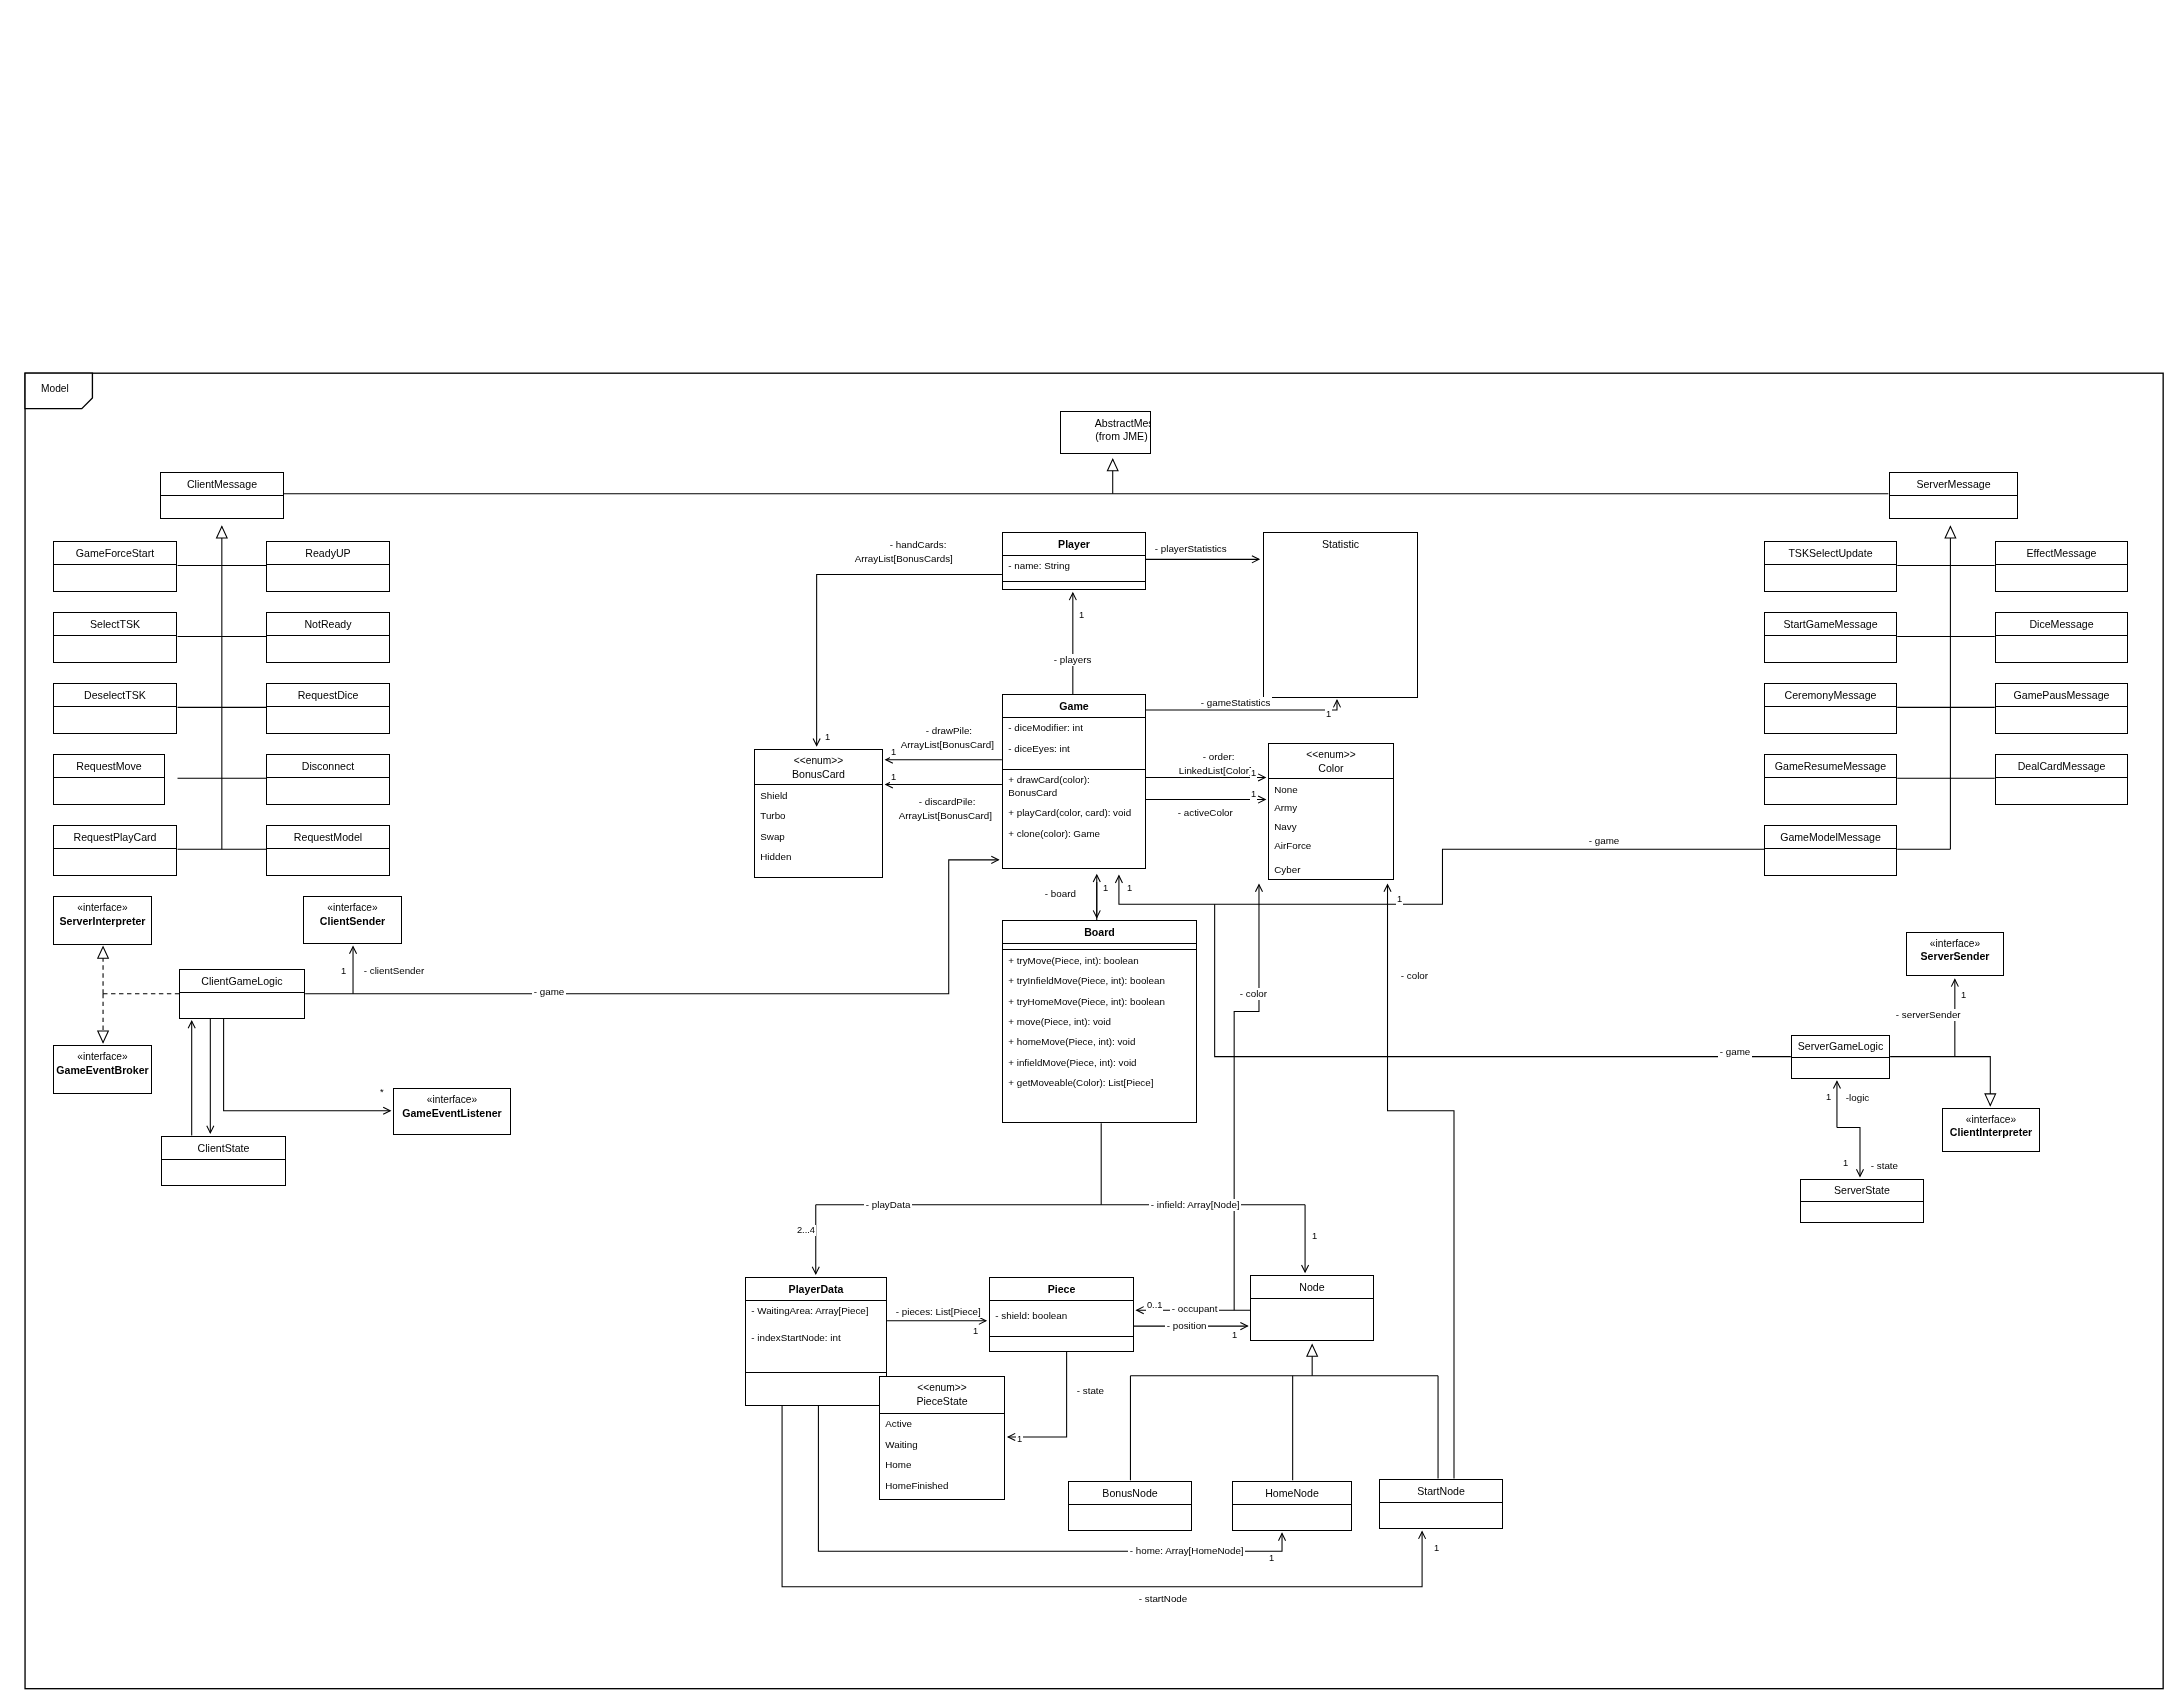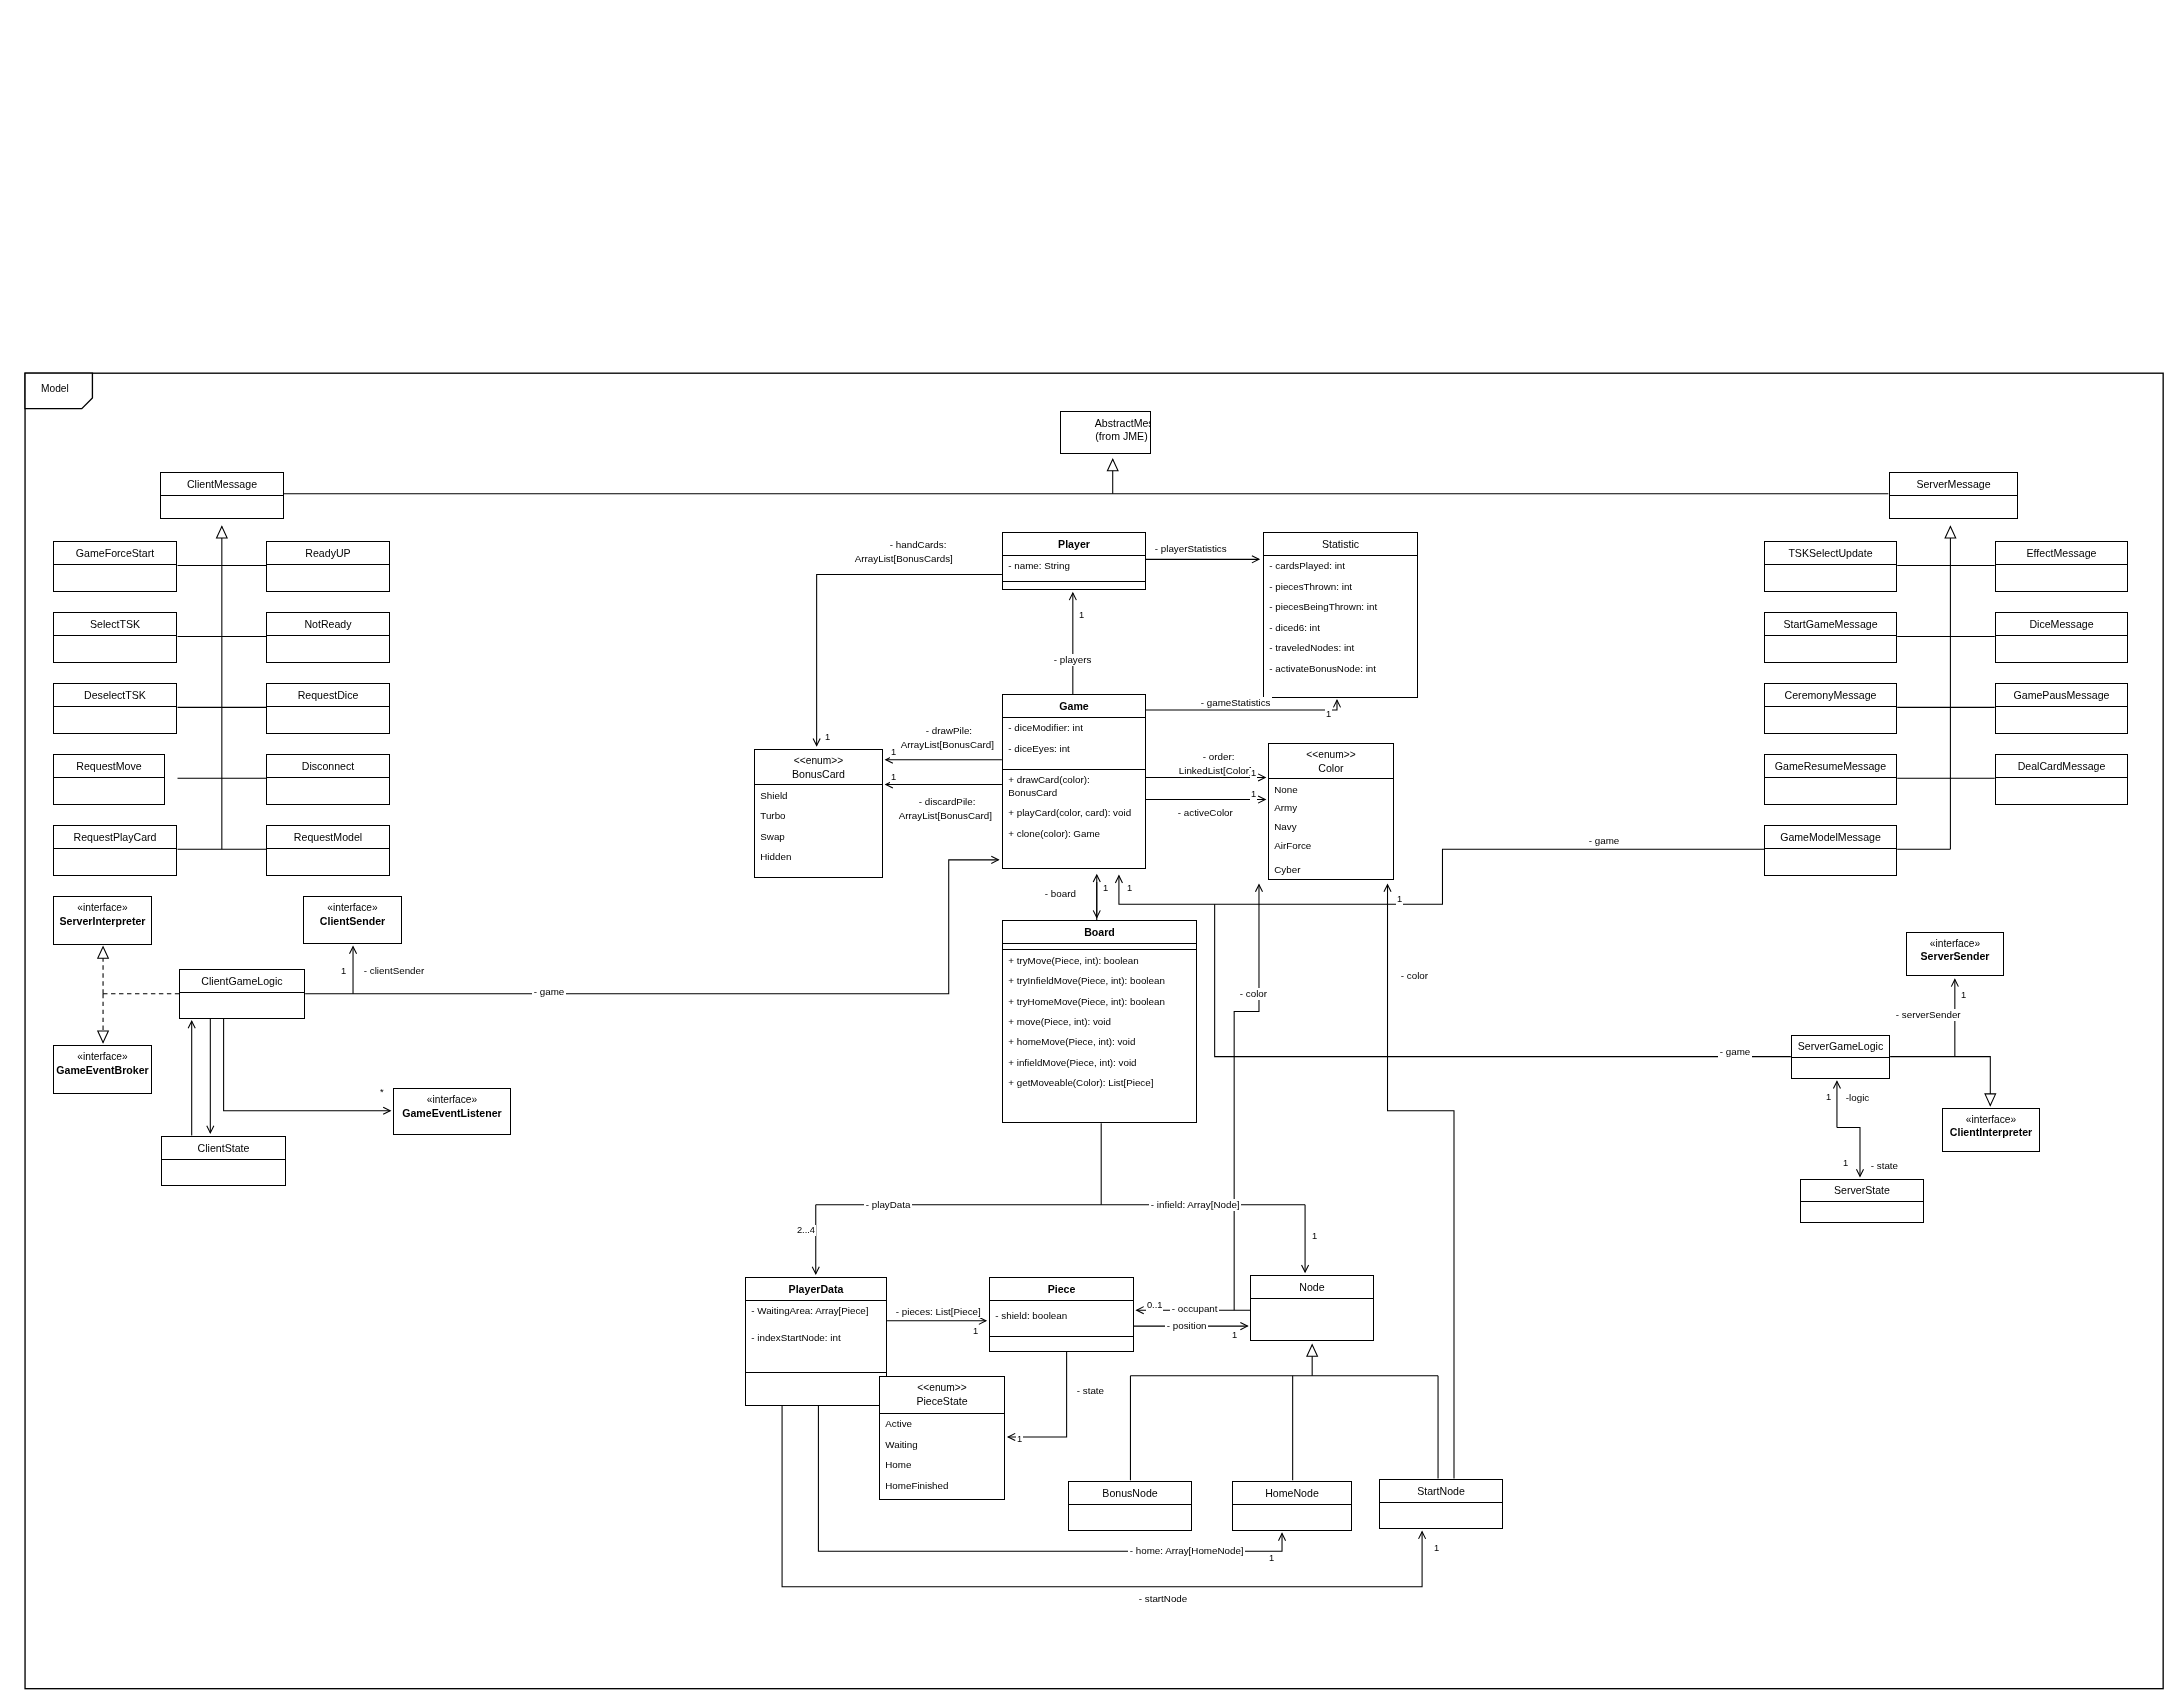--- a/index.html
+++ b/index.html
@@ -191,28 +191,20 @@
 <div class="box" style="left:1002px;top:532px;width:144px;height:58px;">
   <div class="title bold">Player</div>
   <div class="compartment" style="height:25px;">
     <div class="member">- name: String</div>
   </div>
   <div class="compartment" style="height:8px;"></div>
 </div>
 
 <div class="box" style="left:1263px;top:532px;width:155px;height:166px;">
   <div class="title">Statistic</div>
-  <div class="compartment">
-    <div class="member">- cardsPlayed: int</div>
-    <div class="member">- piecesThrown: int</div>
-    <div class="member">- piecesBeingThrown: int</div>
-    <div class="member">- diced6: int</div>
-    <div class="member">- traveledNodes: int</div>
-    <div class="member">- activateBonusNode: int</div>
-  </div>
 </div>
 
 <div class="box" style="left:1002px;top:694px;width:144px;height:175px;">
   <div class="title bold">Game</div>
   <div class="compartment" style="height:51px;">
     <div class="member">- diceModifier: int</div>
     <div class="member">- diceEyes: int</div>
   </div>
   <div class="compartment">
     <div class="member">+ drawCard(color): BonusCard</div>

